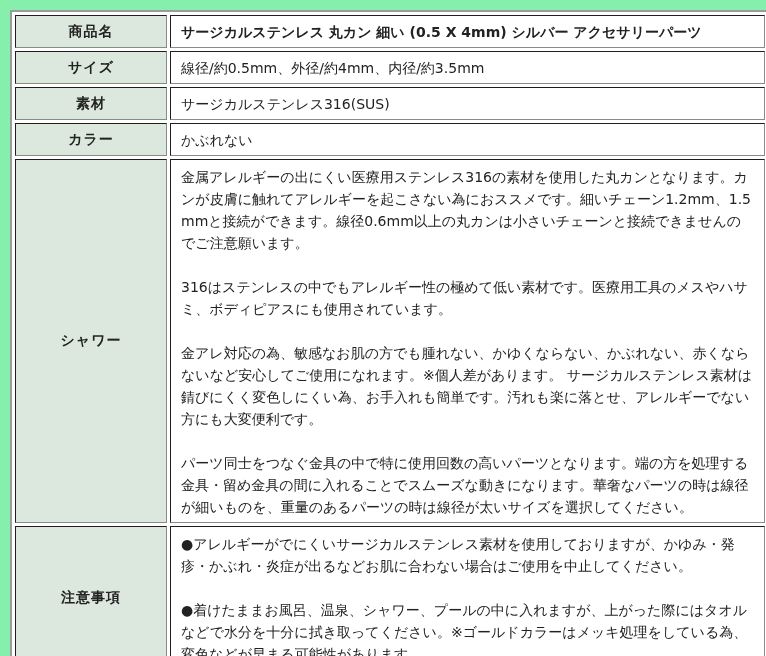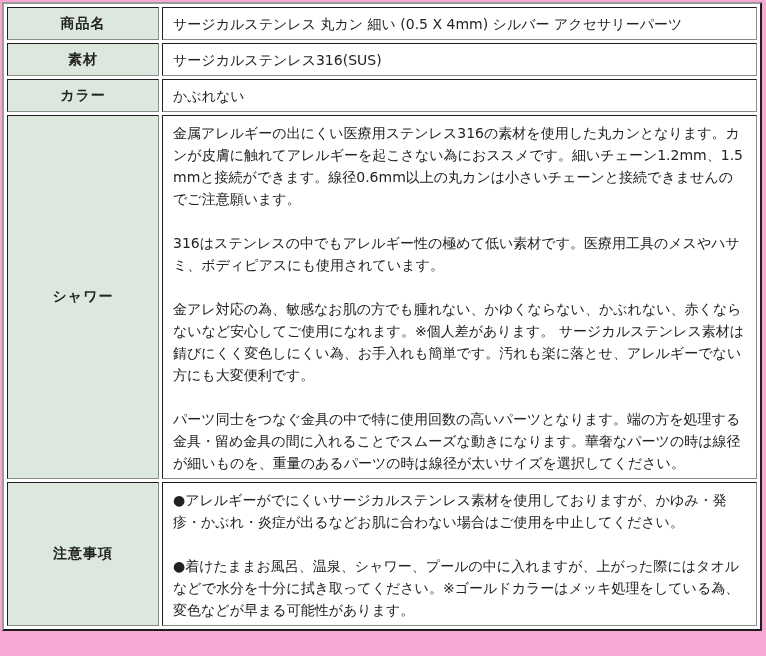--- a/index.html
+++ b/index.html
@@ -5,22 +5,22 @@
   html, body {
     margin: 0;
     padding: 0;
     background: #ffffff;
     font-family: "DejaVu Sans", "Liberation Sans", sans-serif;
   }
   .page {
     width: 766px;
     height: 656px;
     box-sizing: border-box;
-    padding: 2px;
-    background: #f9a8d4;
+    padding: 10px;
+    background: #86efac;
     overflow: hidden;
   }
   table.spec-table {
     width: 760px;
     table-layout: fixed;
     border-collapse: separate;
     border-spacing: 3px;
     background: #ffffff;
     border-style: solid;
     border-width: 2px;
@@ -52,31 +52,35 @@
   }
   tr.row-simple td.label { height: 33px; }
   tr.row-desc td.label    { height: 287px; }
   tr.row-notes td.label   { height: 139px; }
   tr.row-desc td.value,
   tr.row-notes td.value,
   tr.row-remarks td.value {
     vertical-align: top;
     padding-top: 6px;
   }
-  td.value.bold { font-weight: normal; }
+  td.value.bold { font-weight: bold; }
 </style>
 </head>
 <body>
 
 <div class="page">
   <table class="spec-table">
     <tbody>
       <tr class="row-simple">
         <td class="label">商品名</td>
         <td class="value bold">サージカルステンレス 丸カン 細い (0.5 X 4mm) シルバー アクセサリーパーツ</td>
+      </tr>
+      <tr class="row-simple">
+        <td class="label">サイズ</td>
+        <td class="value">線径/約0.5mm、外径/約4mm、内径/約3.5mm</td>
       </tr>
       <tr class="row-simple">
         <td class="label">素材</td>
         <td class="value">サージカルステンレス316(SUS)</td>
       </tr>
       <tr class="row-simple">
         <td class="label">カラー</td>
         <td class="value">かぶれない</td>
       </tr>
       <tr class="row-desc">

